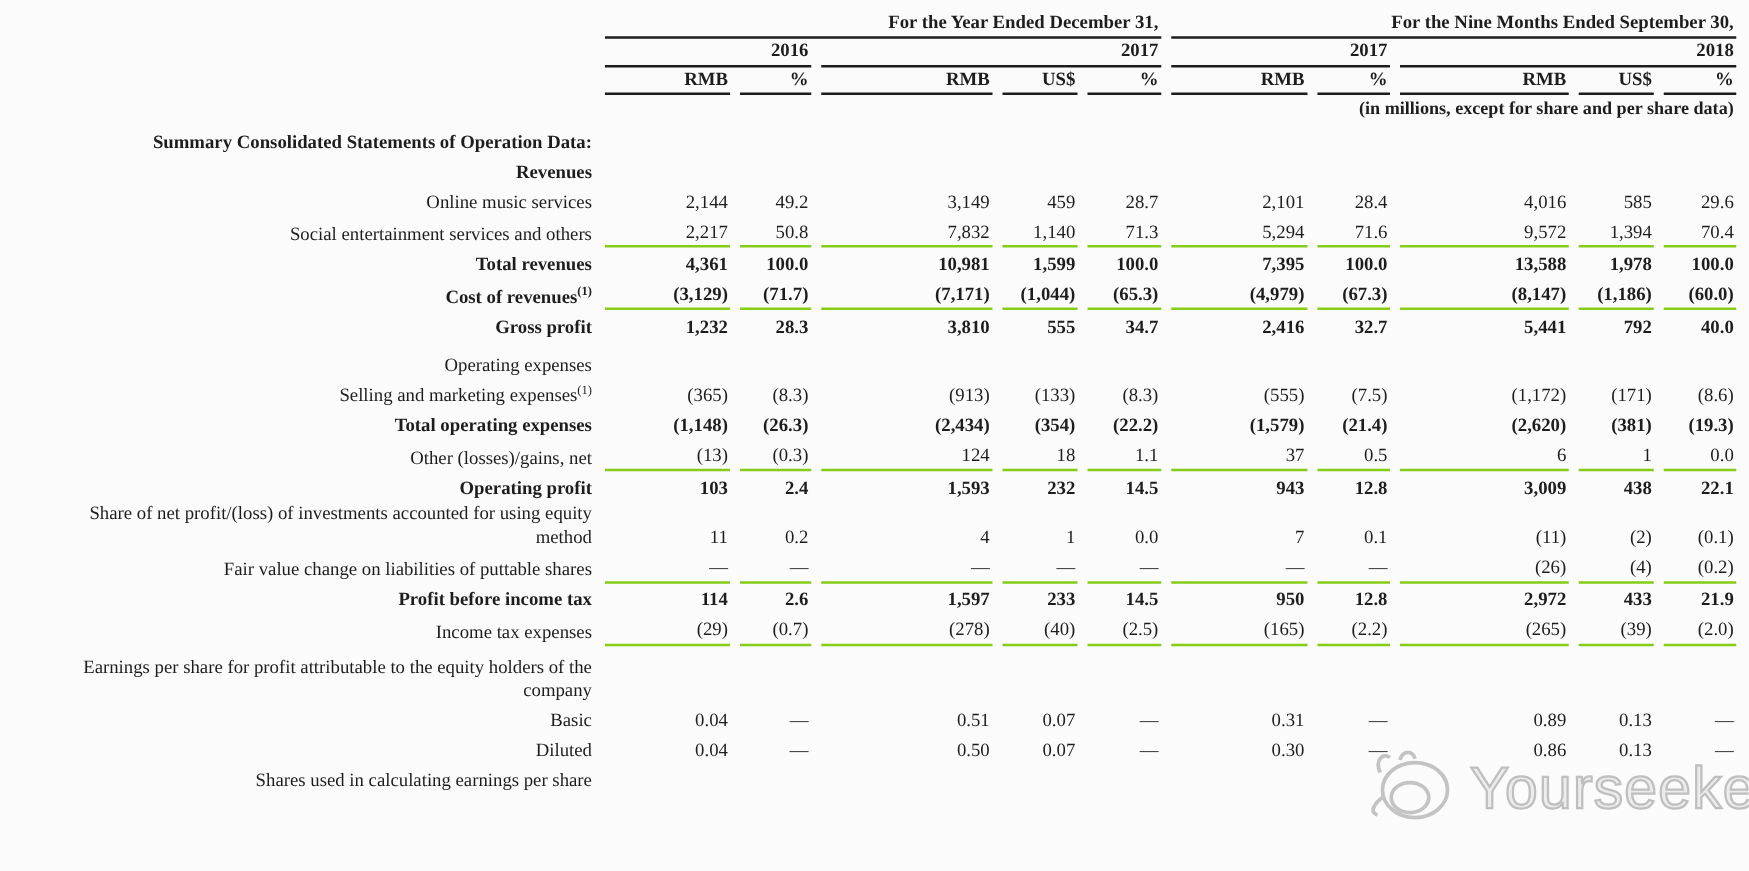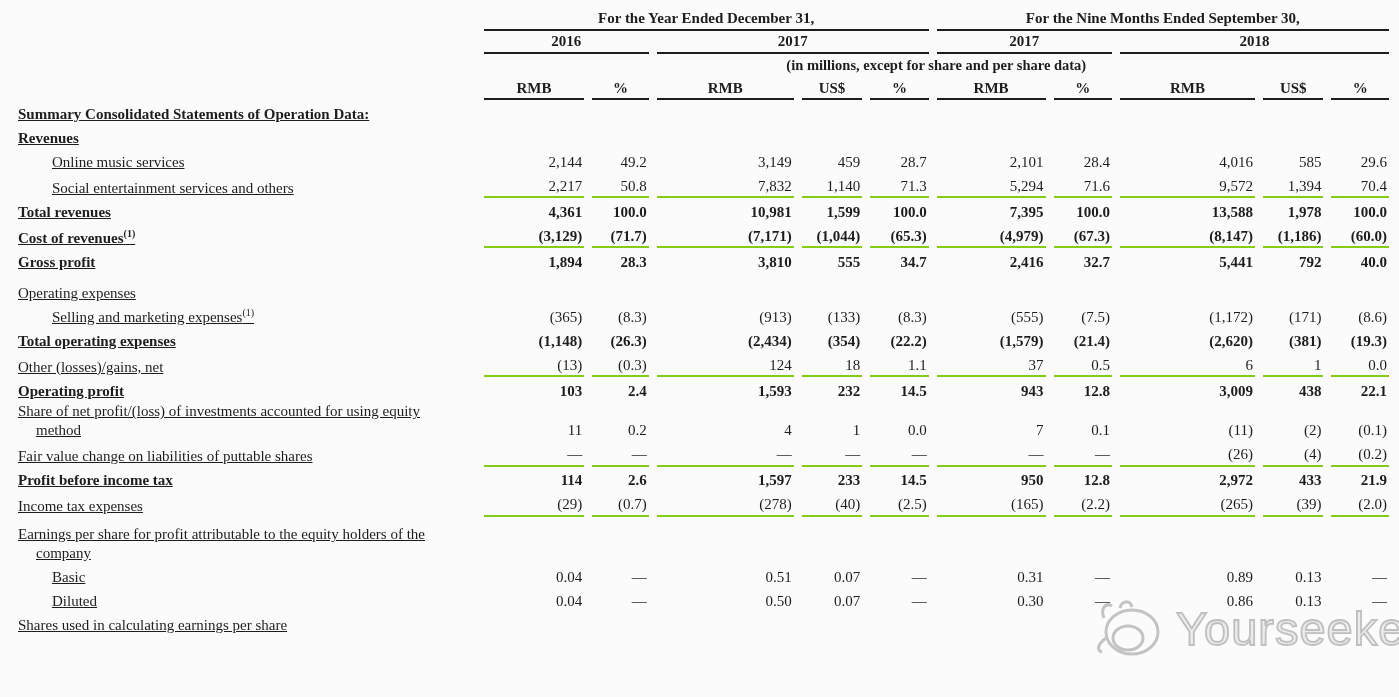--- a/index.html
+++ b/index.html
@@ -7,25 +7,25 @@
     width:1399px;height:697px;overflow:hidden;position:relative;
     background:#fbfbfb;color:#1d1d1d;
     font-family:"Liberation Serif","DejaVu Serif",serif;
     font-size:15px;
   }
   table{
     border-collapse:separate;border-spacing:8px 0;
     table-layout:fixed;margin:6px 0 0 2px;width:1395px;
   }
   th,td{padding:1px 2px;vertical-align:bottom;line-height:1.25;}
-  thead th{font-weight:700;text-align:center;white-space:nowrap;margin-top:46px;}
+  thead th{font-weight:700;text-align:right;white-space:nowrap;margin-top:46px;}
   thead .b{border-bottom:2px solid #1d1d1d;padding-bottom:1px;}
   thead .grp-row th{padding-top:3px;}
   thead .note-cell{font-size:14.5px;padding-top:2px;padding-bottom:4px;}
-  td.lbl{text-align:left;white-space:nowrap;padding-left:8px;height:22px;text-decoration:underline;}
+  td.lbl{text-align:right;white-space:nowrap;padding-left:8px;height:22px;}
   td.lbl .ln{white-space:nowrap;}
   td.lbl.ind1{padding-left:42px;}
   td.lbl .cont{padding-left:18px;}
   td.num{text-align:right;white-space:nowrap;height:22px;}
   tr.bold td{font-weight:700;}
   tr.rule td.num{border-bottom:2px solid #84cc16;}
   tr.double td.num{border-bottom:4px double #1d1d1d;}
   tr.gap td{padding-top:8px;}
   sup{font-size:10px;line-height:0;}
   .watermark{
@@ -63,34 +63,34 @@
     </tr>
     <tr>
       <th></th>
       <th class="b" colspan="2">2016</th>
       <th class="b" colspan="3">2017</th>
       <th class="b" colspan="2">2017</th>
       <th class="b" colspan="3">2018</th>
     </tr>
     <tr>
       <th></th>
-      <th class="note-cell" colspan="10">(in millions, except for share and per share data)</th>
-    </tr>
-    <tr>
-      <th></th>
       <th class="b">RMB</th>
       <th class="b">%</th>
       <th class="b">RMB</th>
       <th class="b">US$</th>
       <th class="b">%</th>
       <th class="b">RMB</th>
       <th class="b">%</th>
       <th class="b">RMB</th>
       <th class="b">US$</th>
       <th class="b">%</th>
+    </tr>
+    <tr>
+      <th></th>
+      <th class="note-cell" colspan="10">(in millions, except for share and per share data)</th>
     </tr>
   </thead>
   <tbody>
       <tr class="bold">
         <td class="lbl"><span class="ln">Summary Consolidated Statements of Operation Data:</span></td>
         <td class="num"></td>
         <td class="num"></td>
         <td class="num"></td>
         <td class="num"></td>
         <td class="num"></td>
@@ -160,21 +160,21 @@
         <td class="num">(1,044)</td>
         <td class="num">(65.3)</td>
         <td class="num">(4,979)</td>
         <td class="num">(67.3)</td>
         <td class="num">(8,147)</td>
         <td class="num">(1,186)</td>
         <td class="num">(60.0)</td>
       </tr>
       <tr class="bold">
         <td class="lbl"><span class="ln">Gross profit</span></td>
-        <td class="num">1,894</td>
+        <td class="num">1,232</td>
         <td class="num">28.3</td>
         <td class="num">3,810</td>
         <td class="num">555</td>
         <td class="num">34.7</td>
         <td class="num">2,416</td>
         <td class="num">32.7</td>
         <td class="num">5,441</td>
         <td class="num">792</td>
         <td class="num">40.0</td>
       </tr>

